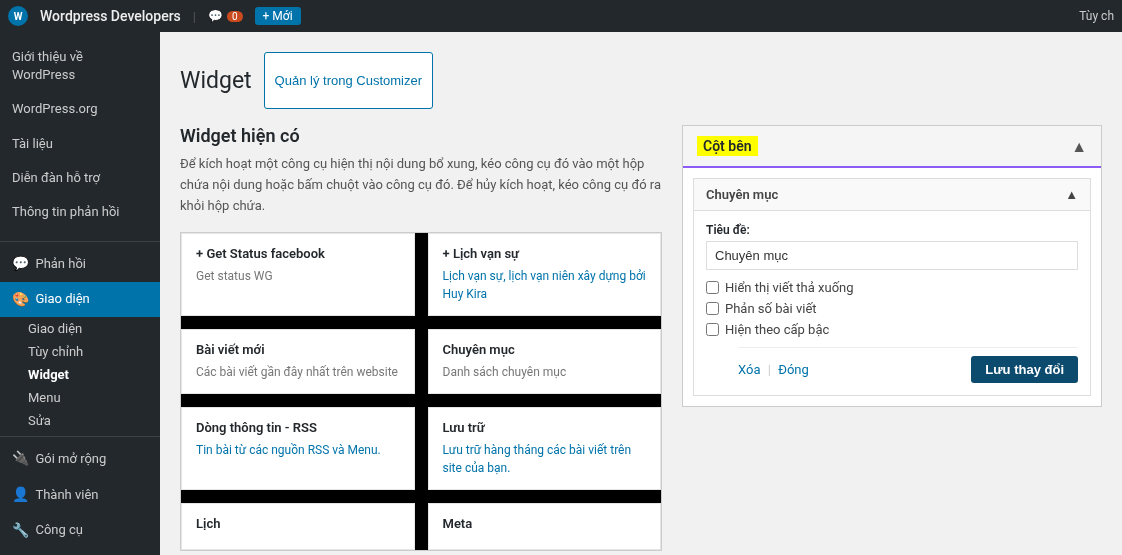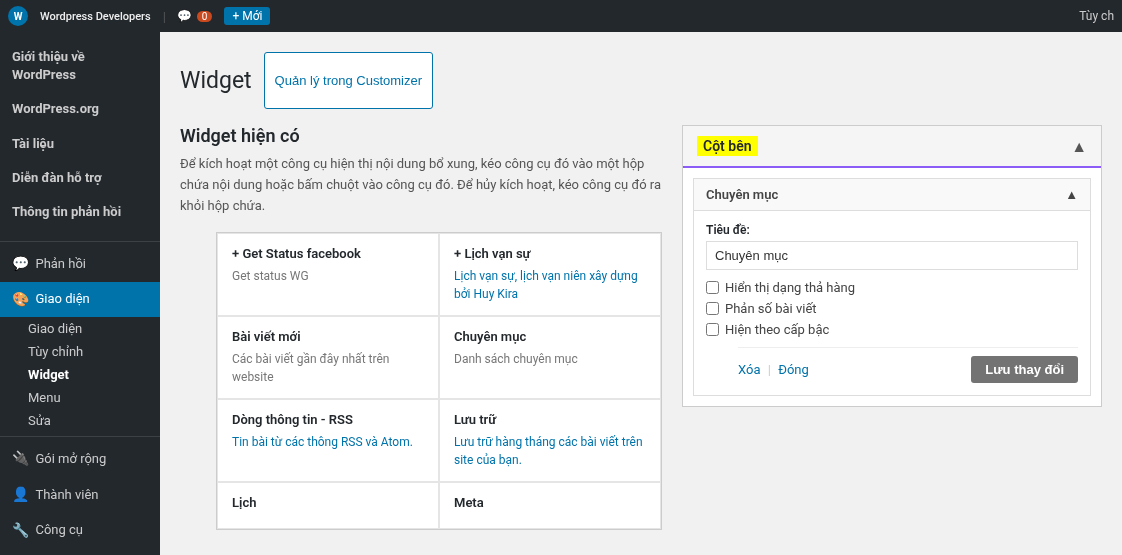--- a/index.html
+++ b/index.html
@@ -18,21 +18,21 @@
     }
     .admin-bar-logo {
       width: 20px; height: 20px;
       background: #0073aa;
       border-radius: 50%;
       display: flex; align-items: center; justify-content: center;
       color: white; font-size: 10px; font-weight: bold;
     }
     .admin-bar-site {
       color: #eee;
-      font-size: 11px;
+      font-size: 14px;
       font-weight: 500;
     }
     .admin-bar-sep { color: #555; }
     .admin-bar-item {
       color: #ccc;
       font-size: 12px;
       display: flex; align-items: center; gap: 4px;
     }
     .admin-bar-item .count {
       background: #ca4a1f;
@@ -65,21 +65,20 @@
     
     .sidebar {
       width: 160px;
       background: #23282d;
       color: #ccc;
       flex-shrink: 0;
       overflow-y: auto;
     }
     .sidebar-section {
       padding: 8px 0;
-      font-weight: bold;
     }
     .sidebar-item {
       padding: 8px 12px;
       font-size: 13px;
       color: #ccc;
       cursor: pointer;
       display: flex;
       align-items: center;
       gap: 6px;
       line-height: 1.4;
@@ -135,25 +134,24 @@
       color: #555;
       margin-bottom: 16px;
       line-height: 1.6;
       max-width: 600px;
     }
 
     
     .widget-grid {
       display: grid;
       grid-template-columns: 1fr 1fr;
-      gap: 0;
+      gap: 13px;
       max-width: 620px;
       border: 1px solid #ccc;
-      background: #6d28d9;
-      margin-left: 36px;
+      background: #000000;
     }
     .widget-cell {
       border: 1px solid #e5e5e5;
       padding: 12px 14px;
       background: white;
       cursor: pointer;
     }
     .widget-name {
       font-weight: 600;
       color: #23282d;
@@ -240,21 +238,21 @@
       justify-content: space-between;
       margin-top: 10px;
       padding-top: 8px;
       border-top: 1px solid #eee;
       margin-left: 32px;
     }
     .action-links { font-size: 13px; }
     .action-links a { color: #0073aa; text-decoration: none; }
     .action-links .sep { color: #ccc; margin: 0 4px; }
     .save-btn {
-      background: #737373;
+      background: #0c4a6e;
       color: white;
       border: none;
       padding: 6px 14px;
       font-size: 13px;
       border-radius: 3px;
       cursor: pointer;
       font-weight: 600;
     }
   </style>
 </head>
@@ -351,21 +349,21 @@
             <div class="widget-name">Bài viết mới</div>
             <div class="widget-desc">Các bài viết gần đây nhất trên website</div>
           </div>
           <div class="widget-cell">
             <div class="widget-name">Chuyên mục</div>
             <div class="widget-desc">Danh sách chuyên mục</div>
           </div>
 
           <div class="widget-cell">
             <div class="widget-name">Dòng thông tin - RSS</div>
-            <div class="widget-desc blue">Tin bài từ các thông RSS và Atom.</div>
+            <div class="widget-desc blue">Tin bài từ các nguồn RSS và Menu.</div>
           </div>
           <div class="widget-cell">
             <div class="widget-name">Lưu trữ</div>
             <div class="widget-desc blue">Lưu trữ hàng tháng các bài viết trên site của bạn.</div>
           </div>
 
           <div class="widget-cell">
             <div class="widget-name">Lịch</div>
             <div class="widget-desc"></div>
           </div>
@@ -386,21 +384,21 @@
           <div class="chuyen-muc-header">
             <span>Chuyên mục</span>
             <span>▲</span>
           </div>
           <div class="chuyen-muc-body">
             <div class="field-label">Tiêu đề:</div>
             <input class="field-input" type="text" value="Chuyên mục" style="">
 
             <div class="checkbox-row">
               <input type="checkbox" style="">
-              <span>Hiển thị dạng thả hàng</span>
+              <span>Hiển thị viết thả xuống</span>
             </div>
             <div class="checkbox-row">
               <input type="checkbox" style="">
               <span>Phản số bài viết</span>
             </div>
             <div class="checkbox-row">
               <input type="checkbox" style="">
               <span>Hiện theo cấp bậc</span>
             </div>
 

